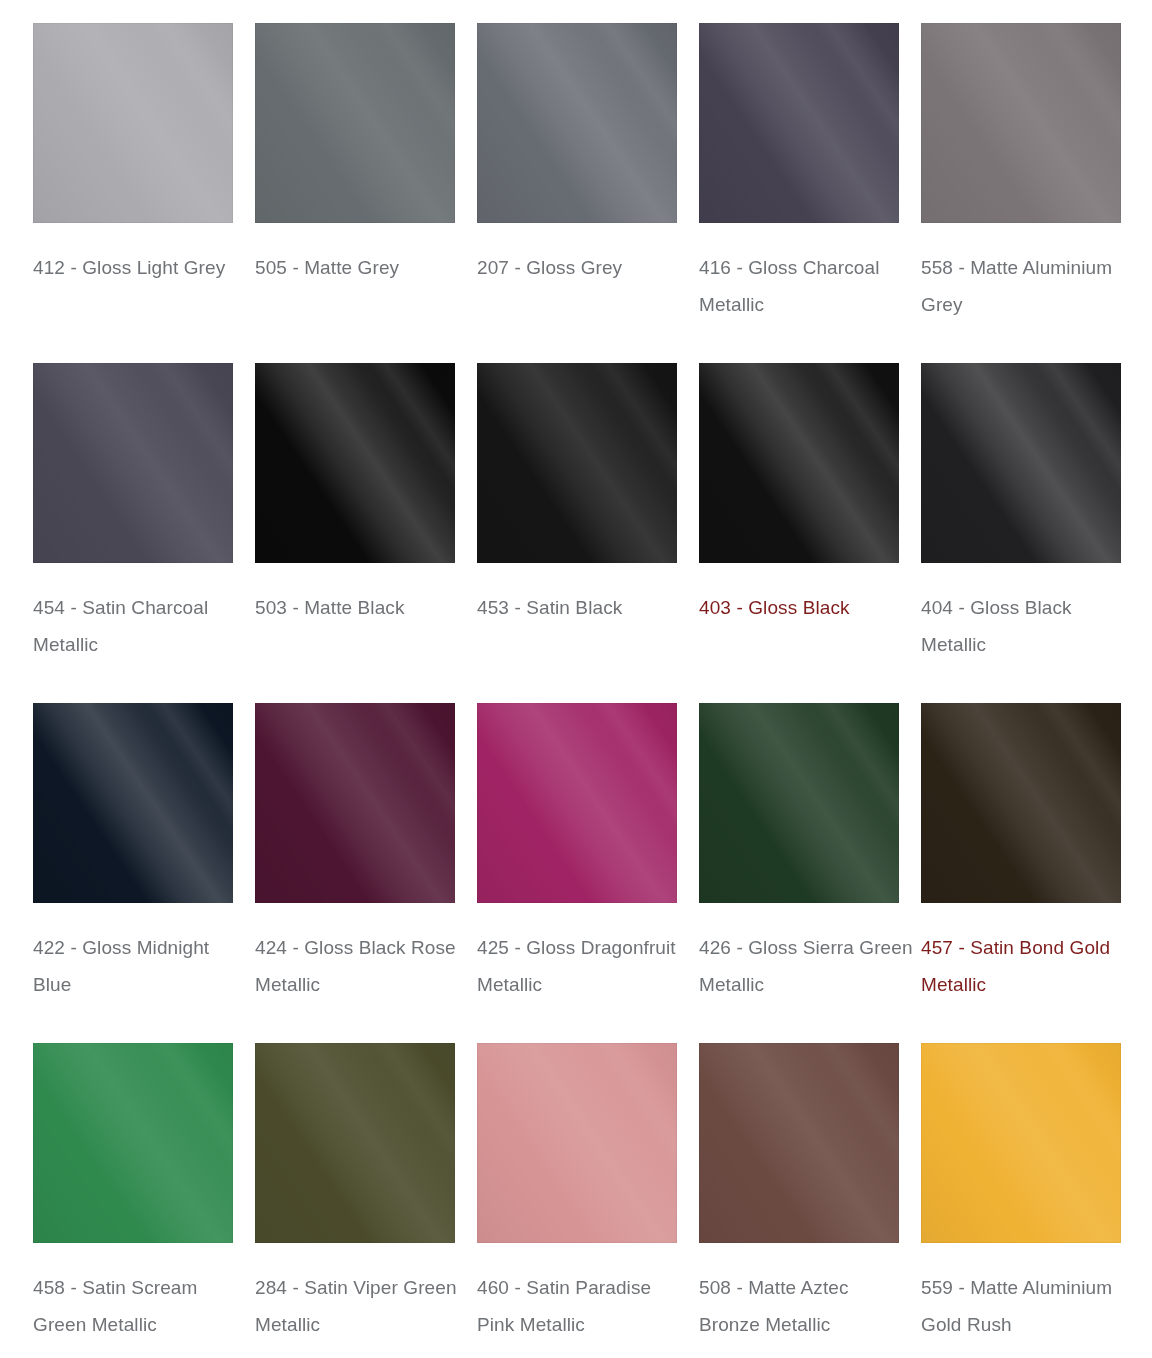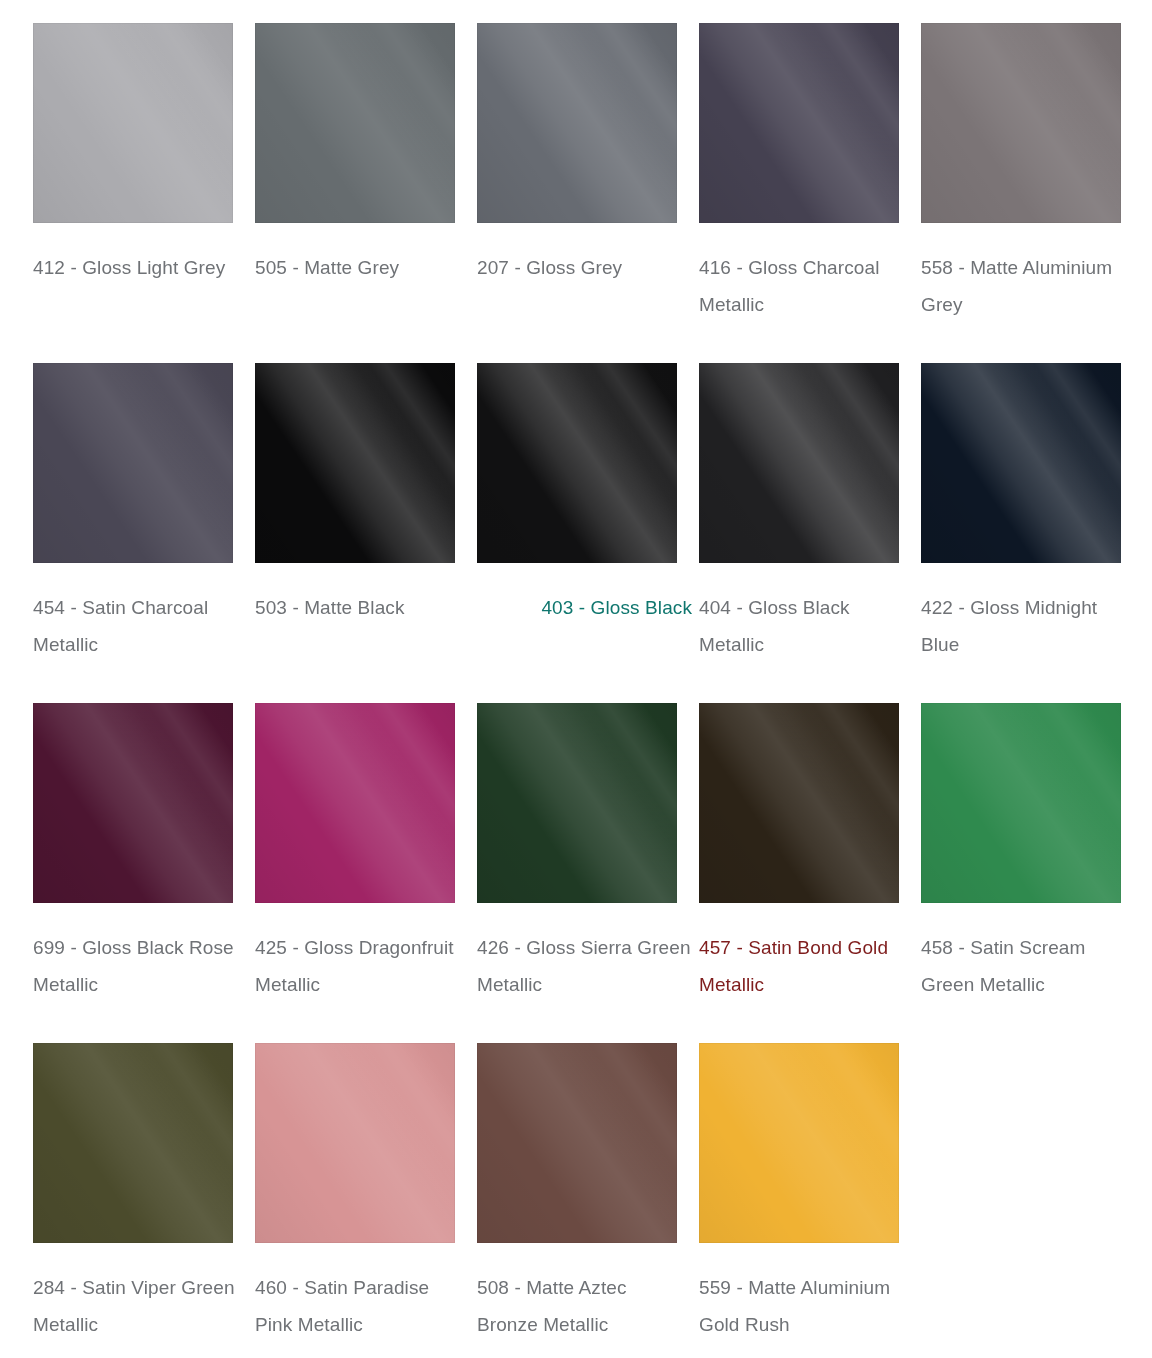--- a/index.html
+++ b/index.html
@@ -142,26 +142,34 @@
     </div>
     <div class="swatch-cell">
       <div class="swatch-chip" style="background-color: rgb(11, 11, 12); --g1: 0.13; --g2: 0.22; --g3: 0.05; --g4: 0.14; --s1: 0.08; --s2: 0.07;">
         <span class="gloss shade"></span>
         <span class="gloss band-a"></span>
         <span class="gloss band-b"></span>
       </div>
       <div class="swatch-label" style="color: rgb(111, 114, 118);">503 - Matte Black</div>
     </div>
     <div class="swatch-cell">
+      <div class="swatch-chip" style="background-color: rgb(21, 21, 22); --g1: 0.09; --g2: 0.15; --g3: 0.04; --g4: 0.1; --s1: 0.07; --s2: 0.06;">
+        <span class="gloss shade"></span>
+        <span class="gloss band-a"></span>
+        <span class="gloss band-b"></span>
+      </div>
+      <div class="swatch-label" style="color: rgb(111, 114, 118);">453 - Satin Black</div>
+    </div>
+    <div class="swatch-cell">
       <div class="swatch-chip" style="background-color: rgb(17, 17, 18); --g1: 0.13; --g2: 0.22; --g3: 0.05; --g4: 0.14; --s1: 0.08; --s2: 0.07;">
         <span class="gloss shade"></span>
         <span class="gloss band-a"></span>
         <span class="gloss band-b"></span>
       </div>
-      <div class="swatch-label" style="color: #0f766e; text-align: right;">403 - Gloss Black</div>
+      <div class="swatch-label" style="color: #7f1d1d;">403 - Gloss Black</div>
     </div>
     <div class="swatch-cell">
       <div class="swatch-chip" style="background-color: rgb(32, 32, 34); --g1: 0.13; --g2: 0.22; --g3: 0.05; --g4: 0.14; --s1: 0.08; --s2: 0.07;">
         <span class="gloss shade"></span>
         <span class="gloss band-a"></span>
         <span class="gloss band-b"></span>
       </div>
       <div class="swatch-label" style="color: rgb(111, 114, 118);">404 - Gloss Black Metallic</div>
     </div>
     <div class="swatch-cell">
@@ -171,21 +179,21 @@
         <span class="gloss band-b"></span>
       </div>
       <div class="swatch-label" style="color: rgb(111, 114, 118);">422 - Gloss Midnight Blue</div>
     </div>
     <div class="swatch-cell">
       <div class="swatch-chip" style="background-color: rgb(77, 21, 49); --g1: 0.09; --g2: 0.15; --g3: 0.04; --g4: 0.1; --s1: 0.07; --s2: 0.06;">
         <span class="gloss shade"></span>
         <span class="gloss band-a"></span>
         <span class="gloss band-b"></span>
       </div>
-      <div class="swatch-label" style="color: rgb(111, 114, 118);">699 - Gloss Black Rose Metallic</div>
+      <div class="swatch-label" style="color: rgb(111, 114, 118);">424 - Gloss Black Rose Metallic</div>
     </div>
     <div class="swatch-cell">
       <div class="swatch-chip" style="background-color: rgb(160, 36, 101); --g1: 0.09; --g2: 0.15; --g3: 0.04; --g4: 0.1; --s1: 0.07; --s2: 0.06;">
         <span class="gloss shade"></span>
         <span class="gloss band-a"></span>
         <span class="gloss band-b"></span>
       </div>
       <div class="swatch-label" style="color: rgb(111, 114, 118);">425 - Gloss Dragonfruit Metallic</div>
     </div>
     <div class="swatch-cell">

